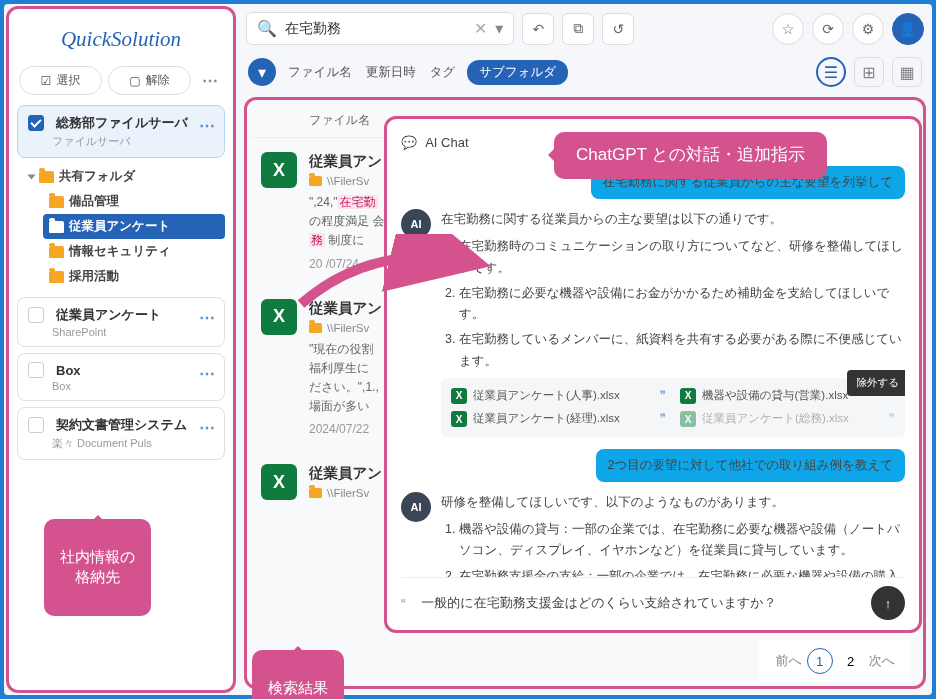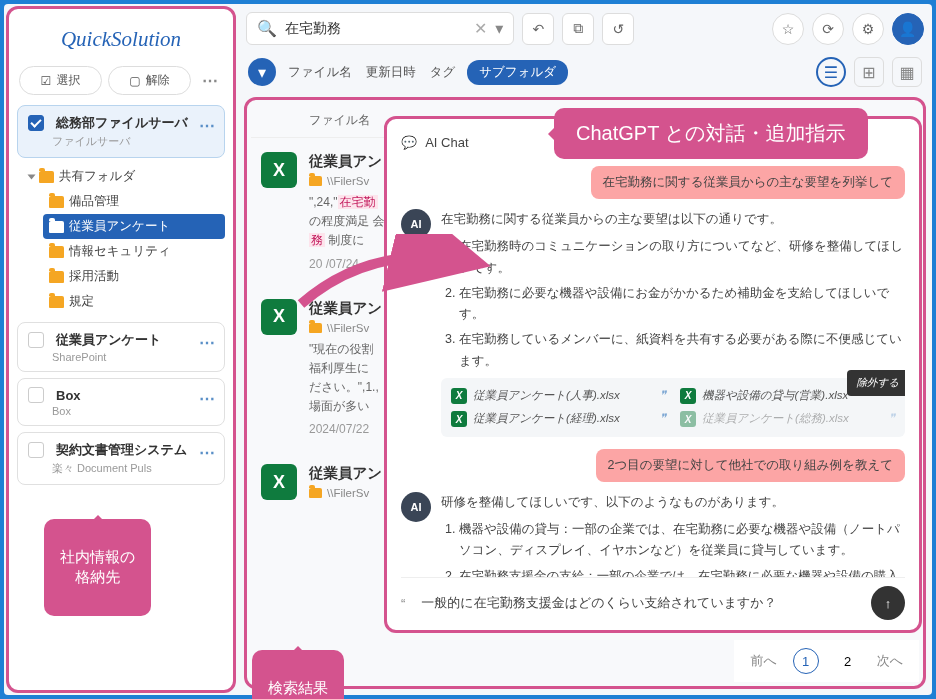--- a/index.html
+++ b/index.html
@@ -15,36 +15,36 @@
 .sb-source { border: 1px solid #e0e0e0; border-radius: 8px; padding: 8px 10px; margin-bottom: 6px; position: relative; }
 .sb-source.active { background: #eaf2fb; border-color: #b8d4ee; }
 .sb-source-hd { display: flex; align-items: center; gap: 12px; }
 .sb-check { width: 16px; height: 16px; border: 1px solid #ccc; border-radius: 3px; flex-shrink: 0; }
 .sb-check.on { background: #2563b6; border-color: #2563b6; position: relative; }
 .sb-check.on::after { content: ''; position: absolute; left: 4px; top: 1px; width: 4px; height: 8px; border: solid #fff; border-width: 0 2px 2px 0; transform: rotate(45deg); }
 .sb-source-name { font-size: 13px; font-weight: 600; color: #333; }
 .sb-source-sub { font-size: 11px; color: #999; margin-left: 24px; margin-top: 2px; }
 .sb-source-more { position: absolute; right: 8px; top: 10px; color: #5a8fc7; cursor: pointer; font-weight: bold; letter-spacing: 1px; }
 .sb-tree { margin: 4px 0 8px 6px; font-size: 12.5px; }
-.sb-tree-item { display: flex; align-items: center; gap: 5px; padding: 4px 6px; color: #444; cursor: pointer; border-radius: 4px; }
+.sb-tree-item { display: flex; align-items: center; gap: 5px; padding: 4px 6px; color: #444; cursor: pointer; border-radius: 4px; font-weight: bold; }
 .sb-tree-item.sel { background: #2563b6; color: #fff; }
 .sb-tree-item.sub { margin-left: 20px; }
 .caret { width: 0; height: 0; border-top: 4px solid transparent; border-bottom: 4px solid transparent; border-left: 5px solid #888; transform: rotate(90deg); }
 .folder-ic { width: 15px; height: 12px; background: #f5a623; border-radius: 2px 2px 1px 1px; position: relative; flex-shrink: 0; }
 .folder-ic::before { content: ''; position: absolute; top: -3px; left: 0; width: 6px; height: 3px; background: #f5a623; border-radius: 2px 2px 0 0; }
 .folder-ic.sel { background: #fff; }
 .folder-ic.sel::before { background: #fff; }
 
 
 .callout { position: absolute; background: #d4538e; color: #fff; padding: 28px 16px; border-radius: 10px; font-size: 15px; text-align: center; z-index: 50; line-height: 1.35; font-weight: 500; }
 .callout.cs { left: 40px; top: 515px; }
 .callout.cs::before { content: ''; position: absolute; top: -14px; left: 50%; margin-left: -10px; border: 10px solid transparent; border-bottom-color: #d4538e; }
 .callout.cr { left: 248px; top: 646px; }
 .callout.cr::before { content: ''; position: absolute; top: -14px; left: 50%; margin-left: -10px; border: 10px solid transparent; border-bottom-color: #d4538e; }
-.callout.cc { left: 550px; top: 104px; z-index: 60; padding: 12px 22px; font-size: 20px; }
+.callout.cc { left: 550px; top: 128px; z-index: 60; padding: 12px 22px; font-size: 17px; }
 .callout.cc::before { content: ''; position: absolute; top: 50%; left: -16px; margin-top: -10px; border: 10px solid transparent; border-right-color: #d4538e; }
 
 
 .main { flex: 1; display: flex; flex-direction: column; padding: 4px; position: relative; }
 .topbar { display: flex; gap: 8px; align-items: center; padding: 4px; }
 .searchbox { flex: 1; display: flex; align-items: center; background: #fff; border: 1px solid #ddd; border-radius: 6px; padding: 6px 10px; gap: 8px; }
 .s-icon { color: #888; }
 .s-input { flex: 1; border: none; outline: none; font-size: 14px; color: #333; }
 .top-icbtn { width: 32px; height: 32px; border: 1px solid #ddd; border-radius: 6px; background: #fff; display: flex; align-items: center; justify-content: center; font-size: 14px; color: #666; cursor: pointer; }
 .top-icbtn.round { border-radius: 50%; }
@@ -64,36 +64,36 @@
 .r-icon { width: 36px; height: 36px; background: #0f7b3e; border-radius: 6px; color: #fff; font-weight: bold; font-size: 18px; display: flex; align-items: center; justify-content: center; flex-shrink: 0; }
 .r-body { flex: 1; font-size: 12px; color: #555; min-width: 0; }
 .r-title { font-size: 14.5px; font-weight: 600; color: #333; margin-bottom: 4px; }
 .r-path { display: flex; align-items: center; gap: 5px; margin-bottom: 6px; }
 .r-path .folder-ic { width: 13px; height: 10px; }
 .r-path span { color: #888; font-size: 11.5px; }
 .r-snip { color: #666; line-height: 1.6; margin-bottom: 6px; }
 .r-snip em { font-style: normal; color: #c2185b; background: #fde4ec; padding: 0 2px; }
 .r-date { color: #999; }
 
-.pager { display: flex; gap: 16px; align-items: center; justify-content: flex-end; padding: 8px 16px; font-size: 13px; position: absolute; bottom: 4px; right: 4px; background: #fff; }
+.pager { display: flex; gap: 5px; align-items: center; justify-content: flex-end; padding: 8px 16px; font-size: 13px; position: absolute; bottom: 4px; right: 12px; background: #fff; }
 .pgbtn { color: #888; cursor: pointer; }
 .pgnum { width: 26px; height: 26px; display: flex; align-items: center; justify-content: center; border-radius: 50%; }
 .pgnum.active { border: 1.5px solid #2563b6; color: #2563b6; }
 
 
 .chat { position: absolute; left: 380px; top: 112px; right: 10px; bottom: 62px; background: #fff; border: 3px solid #d4538e; border-radius: 12px; z-index: 40; display: flex; flex-direction: column; padding: 10px 14px; font-size: 13px; }
 .chat-hd { display: flex; align-items: center; gap: 8px; padding: 6px 0 10px; color: #444; font-weight: 500; }
 .chat-body { flex: 1; overflow: hidden; }
-.msg-u { background: #fca5a5; border-radius: 8px; padding: 8px 12px; margin: 6px 0 10px auto; max-width: 78%; width: fit-content; color: #444; font-size: 12.5px; }
+.msg-u { background: #0ea5e9; border-radius: 8px; padding: 8px 12px; margin: 6px 0 10px auto; max-width: 78%; width: fit-content; color: #444; font-size: 12.5px; }
 .msg-a { display: flex; gap: 10px; margin-bottom: 12px; }
 .ai-av { width: 30px; height: 30px; border-radius: 50%; background: #3a4556; color: #fff; font-size: 11px; font-weight: 600; display: flex; align-items: center; justify-content: center; flex-shrink: 0; }
 .ai-txt { flex: 1; color: #444; line-height: 1.7; font-size: 12.5px; }
 .ai-txt ol { margin: 6px 0 6px 18px; }
 .ai-txt li { margin-bottom: 4px; }
-.refs { background: #f4f6f8; border-radius: 6px; padding: 8px 10px; display: grid; grid-template-columns: 1fr 1fr; gap: 4px 14px; margin-top: 0; position: relative; font-style: italic; }
+.refs { background: #f4f6f8; border-radius: 6px; padding: 8px 10px; display: grid; grid-template-columns: 1fr 1fr; gap: 4px 14px; margin-top: 0; position: relative; }
 .ref { display: flex; align-items: center; gap: 6px; font-size: 11.5px; color: #555; }
 .ref .xi { width: 16px; height: 16px; background: #0f7b3e; border-radius: 3px; color: #fff; font-size: 10px; font-weight: bold; display: flex; align-items: center; justify-content: center; }
 .ref .q { margin-left: auto; color: #7ea8d4; }
 .ref.dim { opacity: 0.45; }
 .badge-ex { position: absolute; top: -8px; right: -4px; background: #333; color: #fff; font-size: 10.5px; padding: 4px 10px; border-radius: 4px; }
 .chat-in { display: flex; gap: 10px; align-items: center; padding-top: 8px; border-top: 1px solid #eee; }
 .chat-in input { flex: 1; border: none; outline: none; font-size: 13px; color: #444; padding: 6px; }
 .send { width: 34px; height: 34px; border-radius: 50%; background: #333; color: #fff; display: flex; align-items: center; justify-content: center; cursor: pointer; }
 .arrow-svg { position: absolute; left: 282px; top: 230px; z-index: 45; pointer-events: none; }
 </style>
@@ -139,24 +139,20 @@
           <span class="folder-ic sel"></span>
           <span>従業員アンケート</span>
         </div>
       <div class="sb-tree-item sub">
           <span class="folder-ic"></span>
           <span>情報セキュリティ</span>
         </div>
       <div class="sb-tree-item sub">
           <span class="folder-ic"></span>
           <span>採用活動</span>
-        </div>
-      <div class="sb-tree-item sub">
-          <span class="folder-ic"></span>
-          <span>規定</span>
         </div>
     </div>
 
     <div class="sb-source">
       <div class="sb-source-hd">
           <div class="sb-check"></div>
           <div class="sb-source-name">従業員アンケート</div>
         </div>
       <div class="sb-source-sub">SharePoint</div>
       <div class="sb-source-more">⋯</div>

